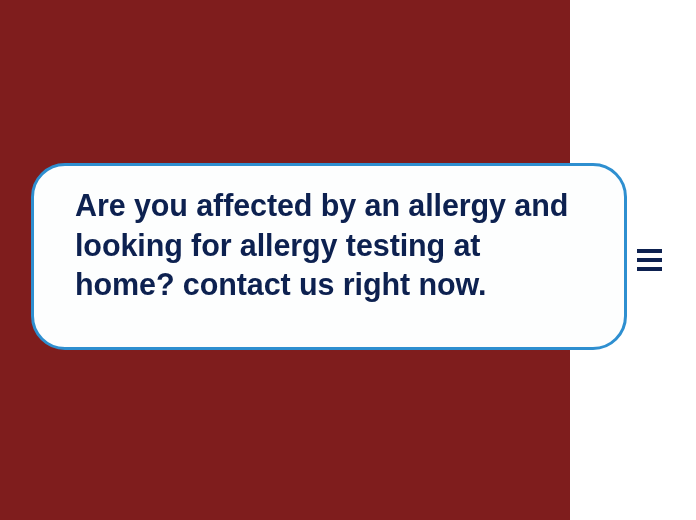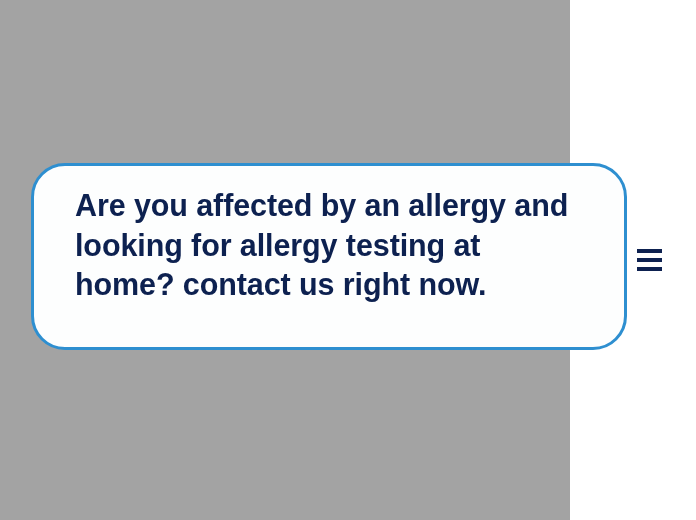--- a/index.html
+++ b/index.html
@@ -11,21 +11,21 @@
     height: 520px;
     background: #ffffff;
     font-family: "Liberation Sans", sans-serif;
     overflow: hidden;
   }
 
   #stage {
     position: relative;
     width: 570px;
     height: 520px;
-    background: #a3a3a3;
+    background: #7f1d1d;
   }
 
   
   .promo-card {
     position: absolute;
     left: 31px;
     top: 163px;
     width: 596px;
     height: 187px;
     box-sizing: border-box;

